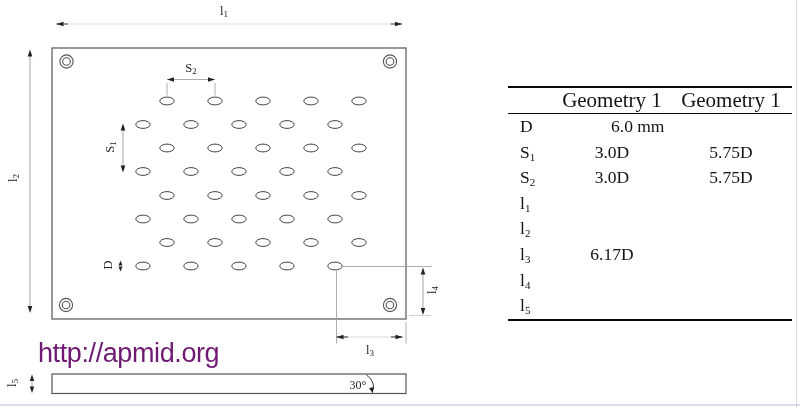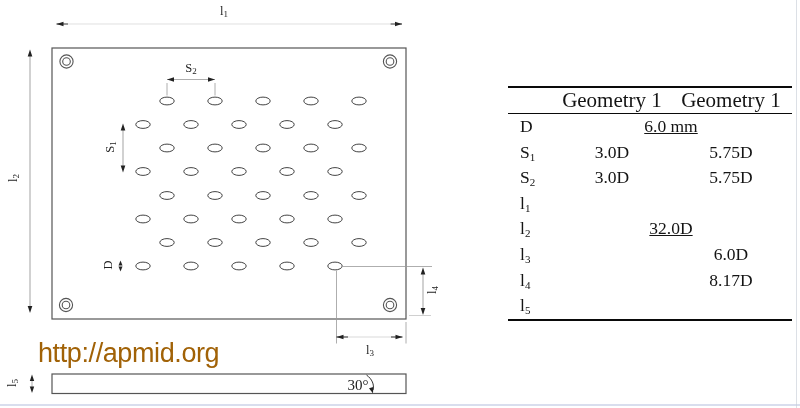--- a/index.html
+++ b/index.html
@@ -8,46 +8,46 @@
     font-family:"Liberation Serif",serif;
   }
   
   .lbl{
     position:absolute;transform:translate(-50%,-50%);
     font-family:"Liberation Serif",serif;font-size:12.5px;color:#222;
     white-space:nowrap;line-height:1;
   }
   .lbl.rot{transform:translate(-50%,-50%) rotate(-90deg);}
   .lbl .sub{font-size:9px;vertical-align:-2px;}
-  .lbl.small{font-size:15px;}
+  .lbl.small{font-size:12px;}
   
   .watermark{
     position:absolute;left:38px;top:338px;
     font-family:"Liberation Sans",sans-serif;
     font-size:27px;font-weight:400;letter-spacing:-0.4px;
-    color:#a16207;
+    color:#701a75;
   }
   
   .tbl{
     position:absolute;left:508px;top:86px;width:284px;
     border-top:2.4px solid #0a0a0a;border-bottom:2.4px solid #0a0a0a;
     color:#141414;
   }
   .thead{
     position:relative;height:25px;line-height:25px;
     border-bottom:1.6px solid #0a0a0a;
     font-weight:normal;font-size:21px;
   }
   .trow{position:relative;height:25.6px;line-height:25.6px;font-size:17.5px;}
   .cell{position:absolute;top:0;white-space:nowrap;}
   .p{left:12px;}
   .p .sub{font-size:11px;vertical-align:-3px;}
   .h1,.v1{left:44px;width:120px;text-align:center;}
   .h2,.v2{left:163px;width:120px;text-align:center;}
-  .vspan{left:103px;width:120px;text-align:center;text-decoration:underline;}
+  .vspan{left:103px;width:120px;}
   
   .edge-bottom{position:absolute;left:0;top:404px;width:800px;height:2px;background:#ccd3e8;opacity:.75;}
   .edge-right{position:absolute;left:796px;top:0;width:1px;height:408px;background:#c5cbd6;opacity:.6;}
 </style>
 </head>
 <body>
 
 <div id="stage">
 
   <svg width="480" height="408" viewBox="0 0 480 408" style="position:absolute;left:0;top:0;">
@@ -199,31 +199,29 @@
       <span class="cell v1">3.0D</span>
       <span class="cell v2">5.75D</span>
     </div>
 
     <div class="trow">
       <span class="cell p"><span>l</span><span class="sub">1</span></span>
     </div>
 
     <div class="trow">
       <span class="cell p"><span>l</span><span class="sub">2</span></span>
-      <span class="cell vspan">32.0D</span>
     </div>
 
     <div class="trow">
       <span class="cell p"><span>l</span><span class="sub">3</span></span>
-      <span class="cell v2">6.0D</span>
+      <span class="cell v1">6.17D</span>
     </div>
 
     <div class="trow">
       <span class="cell p"><span>l</span><span class="sub">4</span></span>
-      <span class="cell v2">8.17D</span>
     </div>
 
     <div class="trow">
       <span class="cell p"><span>l</span><span class="sub">5</span></span>
     </div>
   </div>
 
   <div class="edge-bottom"></div>
   <div class="edge-right"></div>
 </div>

